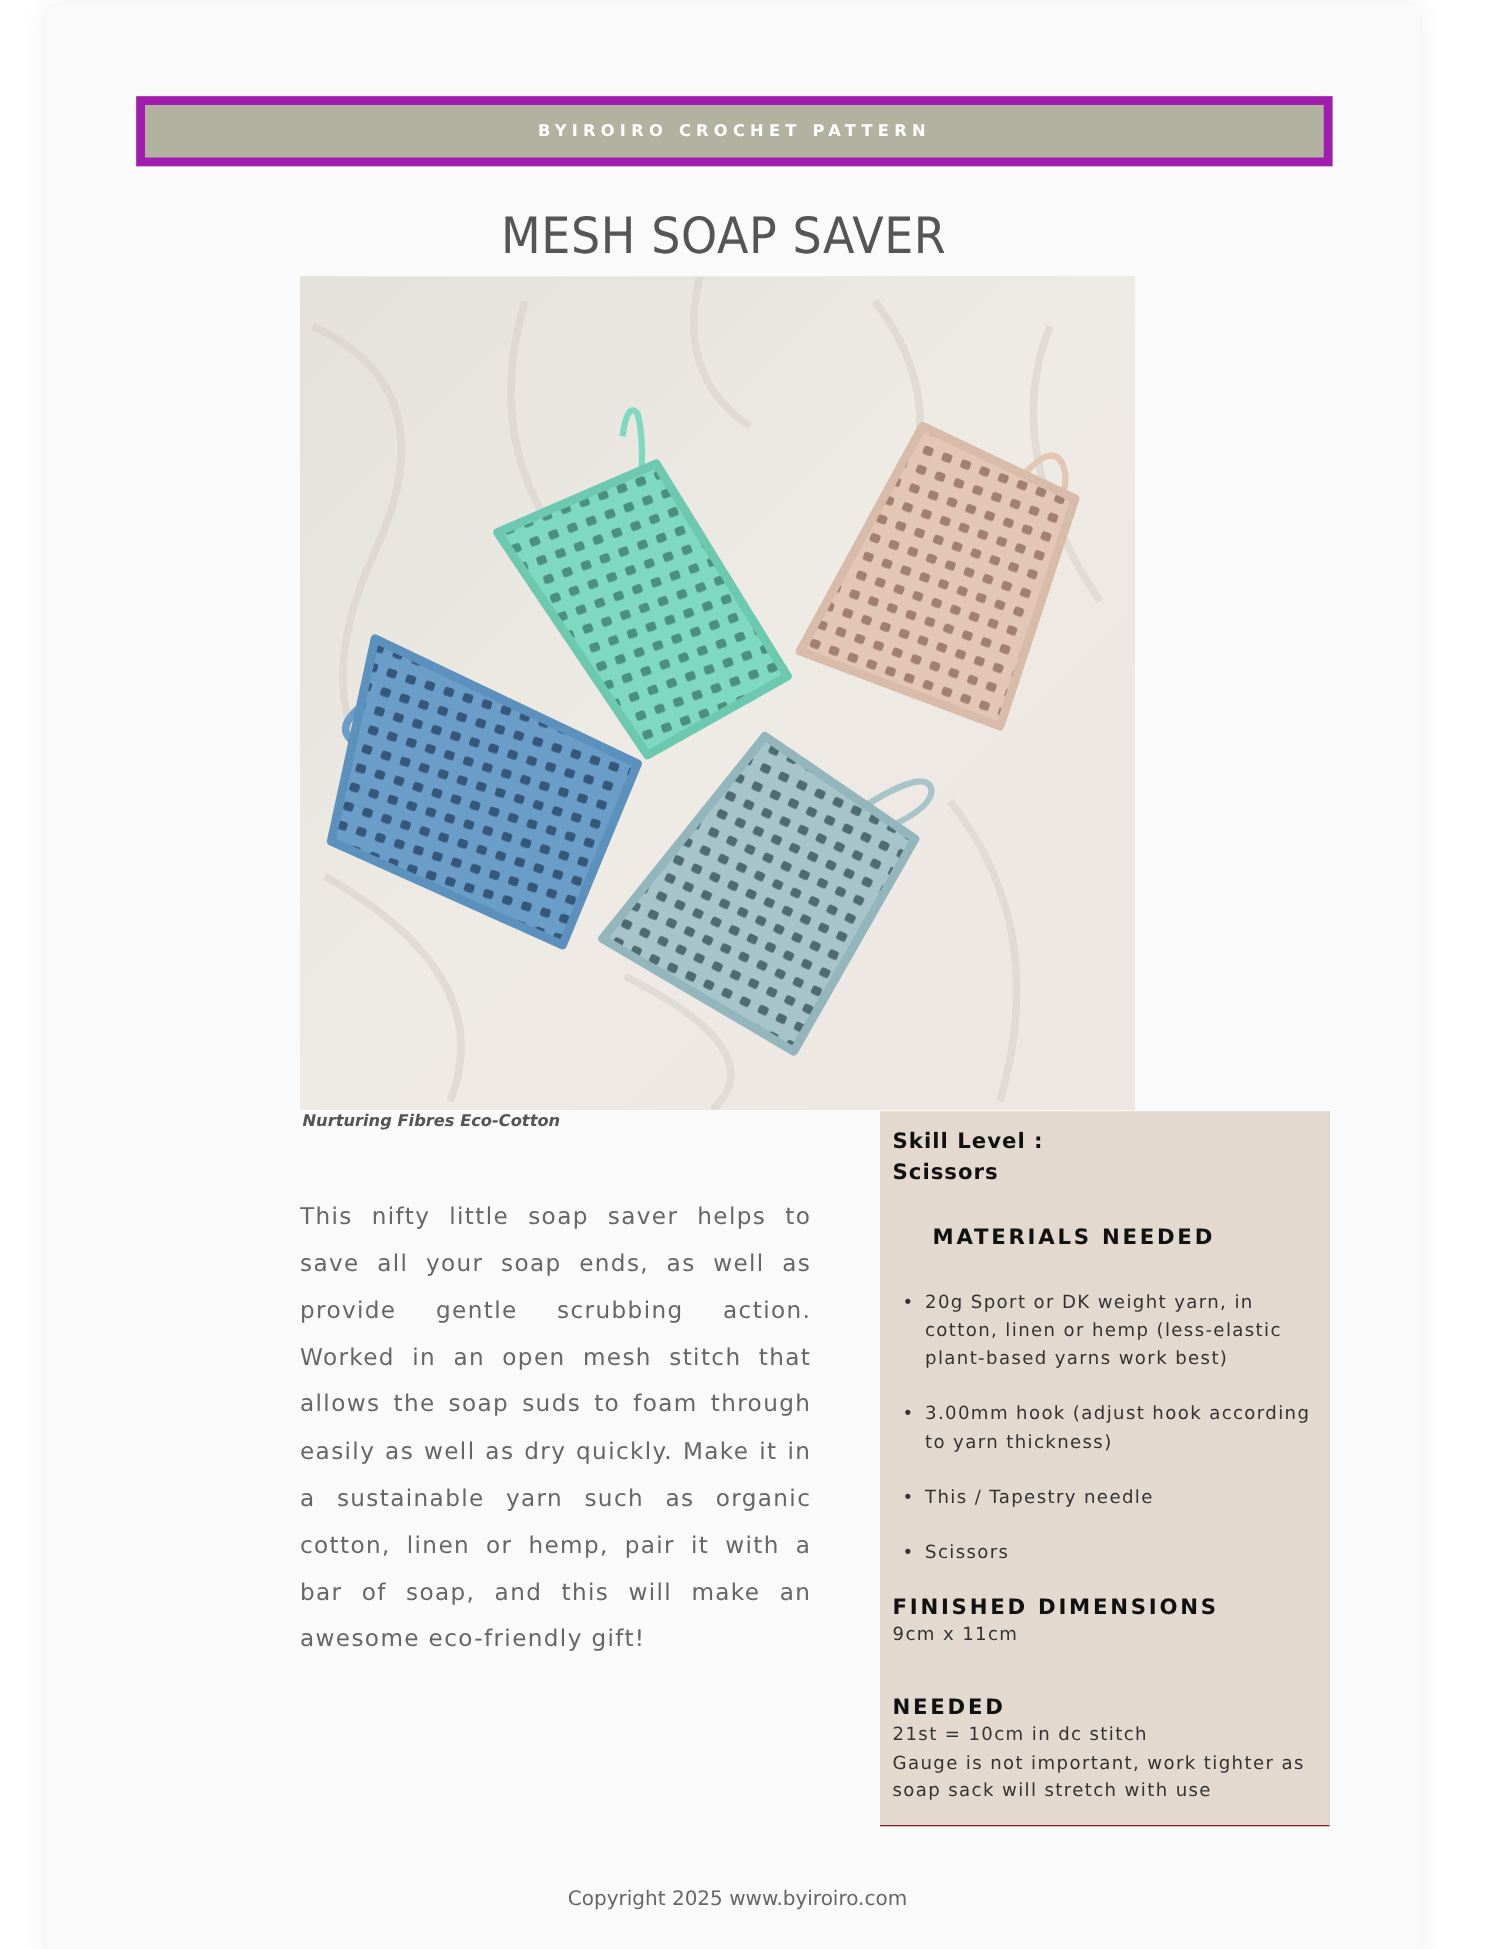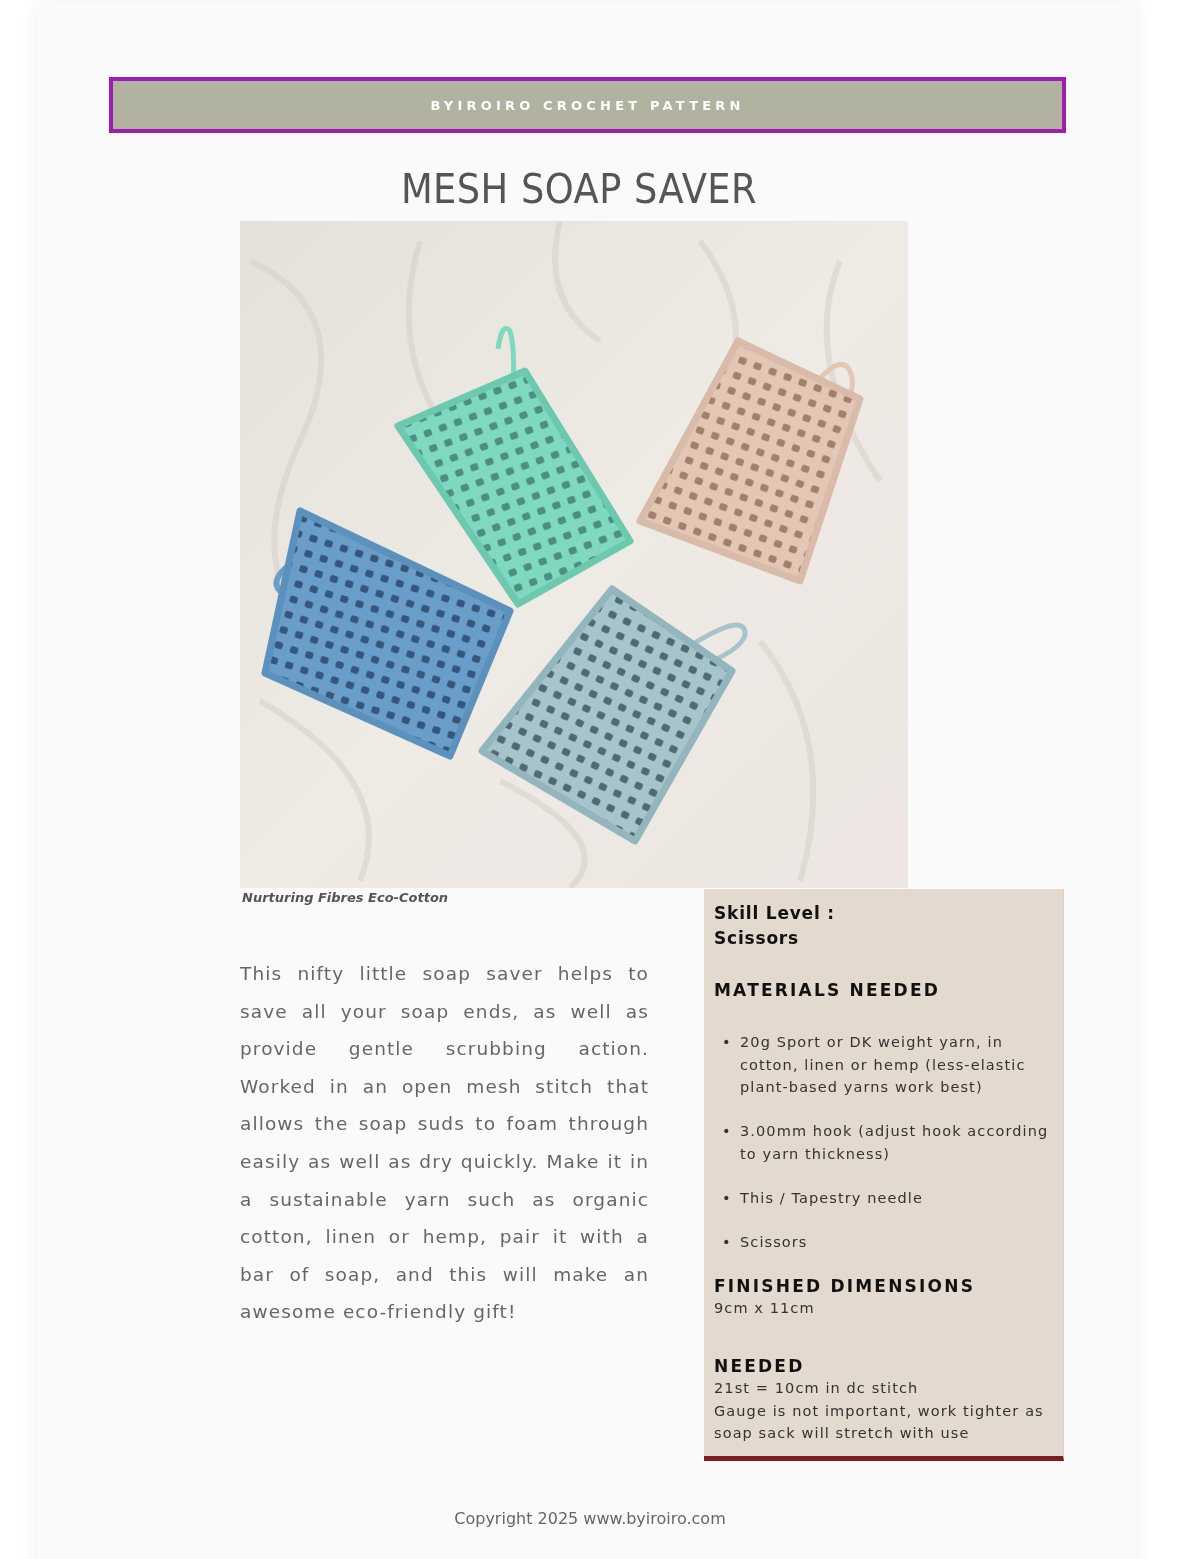--- a/index.html
+++ b/index.html
@@ -8,21 +8,21 @@
 
     .page {
       position: absolute; left: 37px; top: 4px; width: 1099px; height: 1580px;
       background: #fafafa;
       box-shadow: 0 0 18px rgba(0,0,0,0.07);
     }
 
     .header-bar {
       position: absolute; left: 109px; top: 77px; width: 957px; height: 56px;
       background: #b1b2a0;
-      border: 4px solid #a21caf;
+      border: 7px solid #a21caf;
       display: flex; align-items: center; justify-content: center;
     }
     .header-bar span {
       color: #ffffff; font-family: "DejaVu Sans", sans-serif; font-size: 13px;
       font-weight: bold; letter-spacing: 4.2px;
     }
 
     .title {
       position: absolute; left: 0; top: 166px; width: 1158px; text-align: center;
       font-family: "DejaVu Sans", sans-serif; font-weight: normal;
@@ -44,33 +44,33 @@
 
     .intro {
       position: absolute; left: 240px; top: 955px; width: 409px;
       font-family: "DejaVu Sans", sans-serif; font-size: 18.5px; line-height: 37.6px;
       color: #666666; text-align: justify; letter-spacing: 1.1px;
     }
 
     .info-box {
       position: absolute; left: 704px; top: 889px; width: 360px; height: 572px;
       background: #e3d9ce;
-      border-right: 1px solid #d8d2cb; border-bottom: 5px solid #7f1d1d;
+      border-right: 1px solid #d8d2cb; border-bottom: 1px solid #7f1d1d;
       padding: 12px 10px 0 10px;
       color: #111111;
     }
     .skill-label, .skill-value {
       font-family: "DejaVu Sans", sans-serif; font-weight: bold; font-size: 17px;
       letter-spacing: 0.8px; line-height: 25px;
     }
     .section-heading {
       font-family: "DejaVu Sans", sans-serif; font-weight: bold; font-size: 17px;
       letter-spacing: 2.2px; line-height: 22px;
     }
-    .materials-heading { margin-top: 28px; }
+    .materials-heading { margin-top: 28px; margin-left: 32px; }
     .materials-list { list-style: none; margin-top: 30px; padding-left: 6px; }
     .materials-list li {
       position: relative; padding-left: 20px;
       font-size: 14.5px; line-height: 22.5px; letter-spacing: 1.1px; color: #333333;
       margin-bottom: 21.5px;
     }
     .materials-list li .bullet {
       position: absolute; left: 2px; top: 0; color: #333333;
     }
     .dims-heading { margin-top: 4px; }

